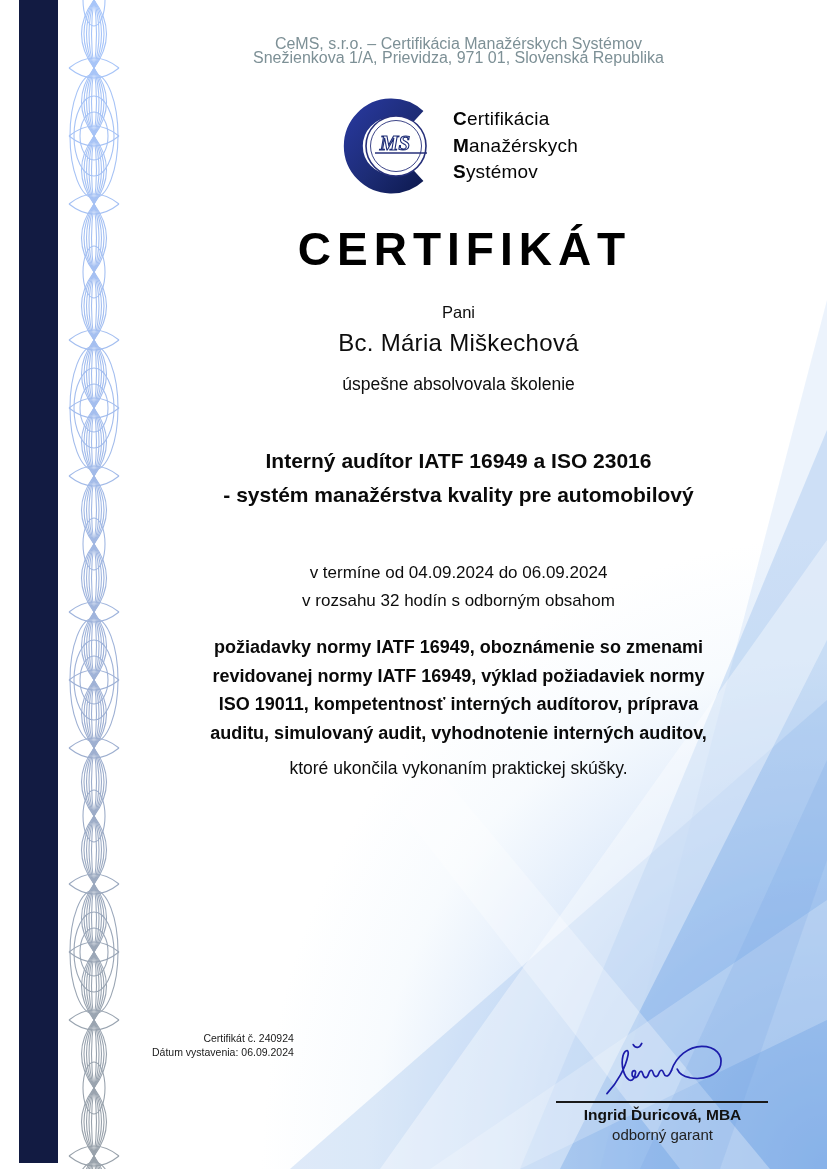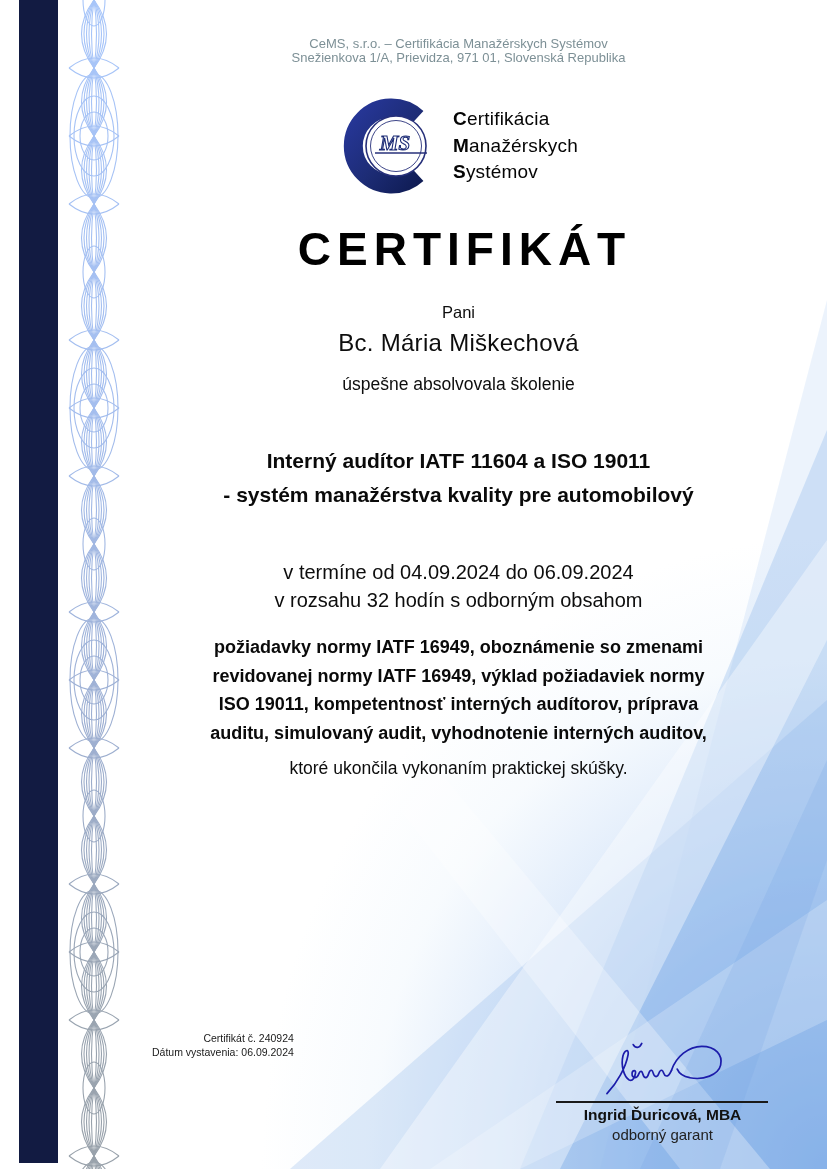--- a/index.html
+++ b/index.html
@@ -12,32 +12,32 @@
       radial-gradient(ellipse 95% 75% at 100% 100%,
         rgba(133,175,232,0.95) 0%, rgba(150,188,238,0.72) 22%,
         rgba(183,210,245,0.45) 42%, rgba(220,236,250,0.22) 58%,
         rgba(255,255,255,0) 72%);}
   #bg-poly{left:0;top:0;}
   
   #navy-bar{left:19px;top:0;width:39px;height:1163px;background:#121b42;}
   #guilloche{left:67px;top:0;width:54px;height:1169px;}
   
   .center-col{left:90px;width:737px;text-align:center;}
-  #org-header{top:37px;font-size:13px;line-height:13.5px;color:#7d9096;}
+  #org-header{top:37px;font-size:16px;line-height:13.5px;color:#7d9096;}
   
   #logo-row{top:96px;left:90px;width:737px;display:flex;align-items:center;justify-content:center;gap:14px;}
   #logo-text{text-align:left;font-size:19px;line-height:26.5px;color:#050505;letter-spacing:.2px;}
   #logo-text .lead{font-weight:bold;}
   
   #cert-title{top:222px;font-size:46px;font-weight:bold;letter-spacing:6px;padding-left:6px;color:#000;}
   #salutation{top:303px;font-size:16.5px;}
   #recipient{top:329px;font-size:24px;letter-spacing:.3px;}
   #subtitle{top:374px;font-size:17.5px;}
   #course-title{top:444px;font-size:21px;font-weight:bold;line-height:34px;color:#0a0a0a;}
-  #date-block{top:559px;font-size:20px;line-height:27.5px;}
+  #date-block{top:559px;font-size:17px;line-height:27.5px;}
   #content-block{top:633px;font-size:18px;font-weight:bold;line-height:28.5px;color:#0a0a0a;}
   #closing-line{top:758px;font-size:17.5px;}
   
   #cert-meta{left:152px;top:1032px;font-size:10.5px;line-height:13.5px;color:#1a1a1a;text-align:right;}
   
   #signature-ink{left:556px;top:1040px;}
   #signature-line{left:556px;top:1101px;width:212px;height:0;border-top:2px solid #1a1a1a;}
   #signatory-name{left:520px;top:1106px;width:285px;text-align:center;font-size:15.5px;font-weight:bold;color:#111;}
   #signatory-role{left:520px;top:1126px;width:285px;text-align:center;font-size:15px;color:#222;}
 </style>
@@ -127,21 +127,21 @@
   </div>
 </div>
 
 <div class="abs center-col" id="cert-title">CERTIFIKÁT</div>
 
 <div class="abs center-col" id="salutation">Pani</div>
 <div class="abs center-col" id="recipient">Bc. Mária Miškechová</div>
 <div class="abs center-col" id="subtitle">úspešne absolvovala školenie</div>
 
 <div class="abs center-col" id="course-title">
-  <div>Interný audítor IATF 11604 a ISO 19011</div>
+  <div>Interný audítor IATF 16949 a ISO 23016</div>
   <div>- systém manažérstva kvality pre automobilový</div>
 </div>
 
 <div class="abs center-col" id="date-block">
   <div>v termíne od 04.09.2024 do 06.09.2024</div>
   <div>v rozsahu 32 hodín s odborným obsahom</div>
 </div>
 
 <div class="abs center-col" id="content-block">
   <div>požiadavky normy IATF 16949, oboznámenie so zmenami</div>

